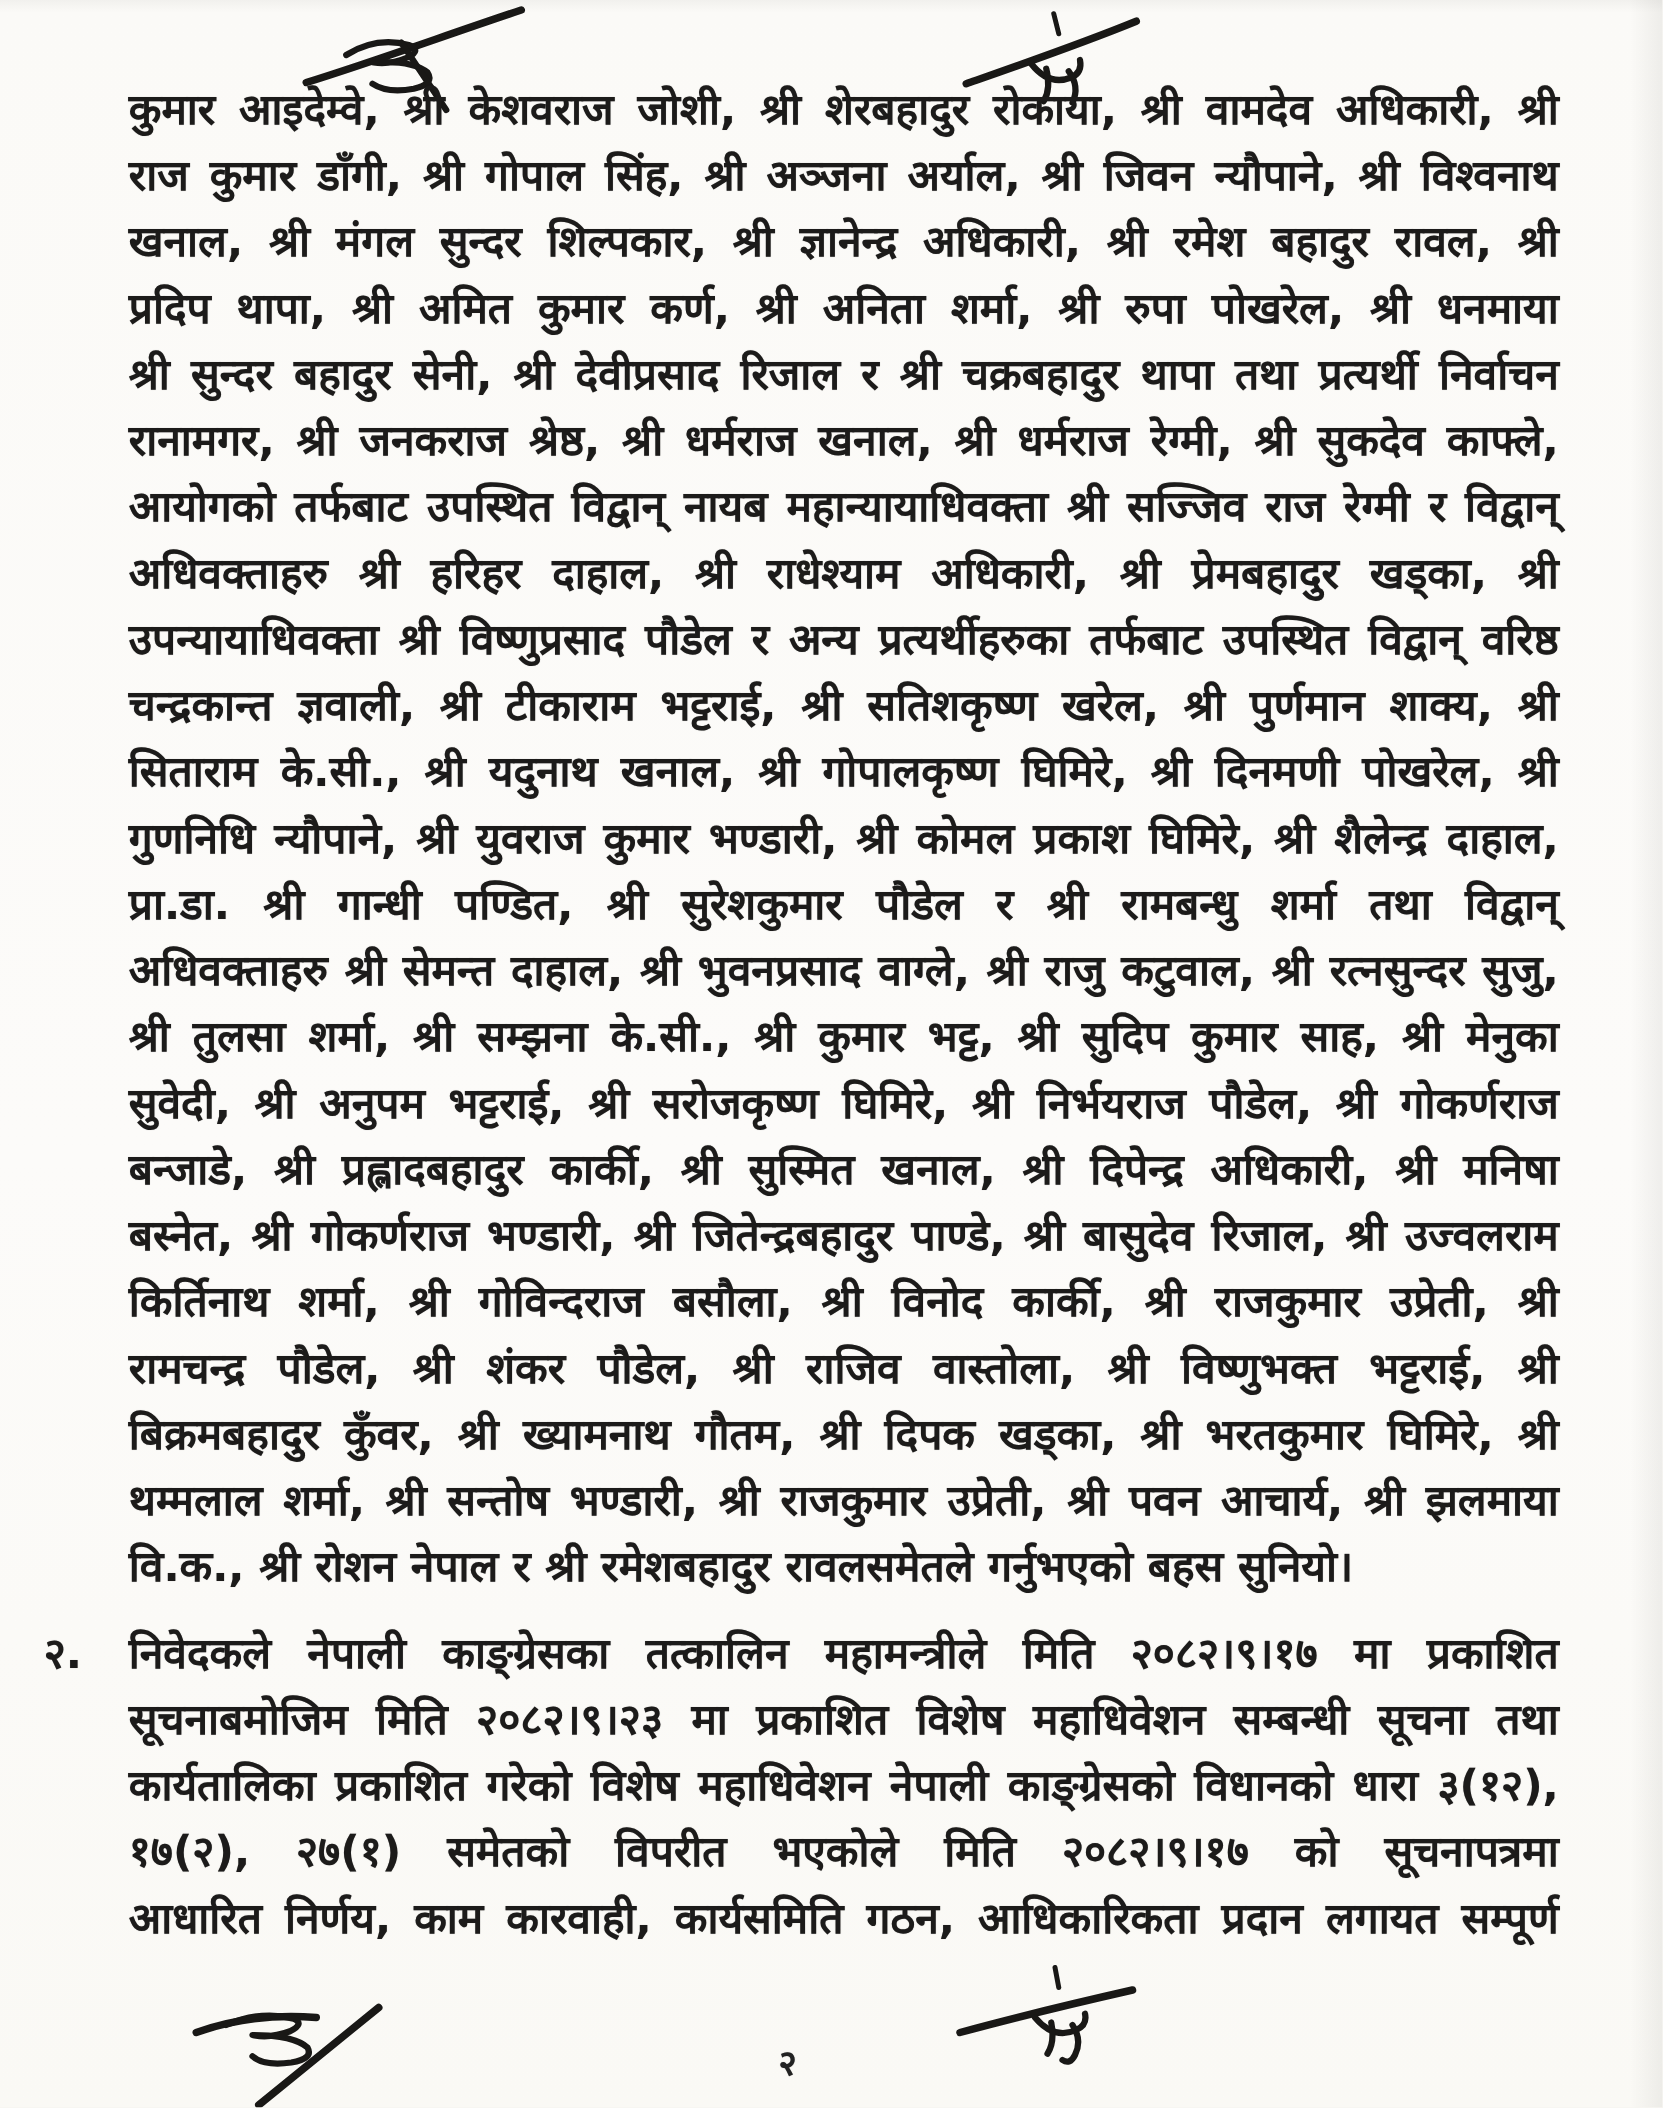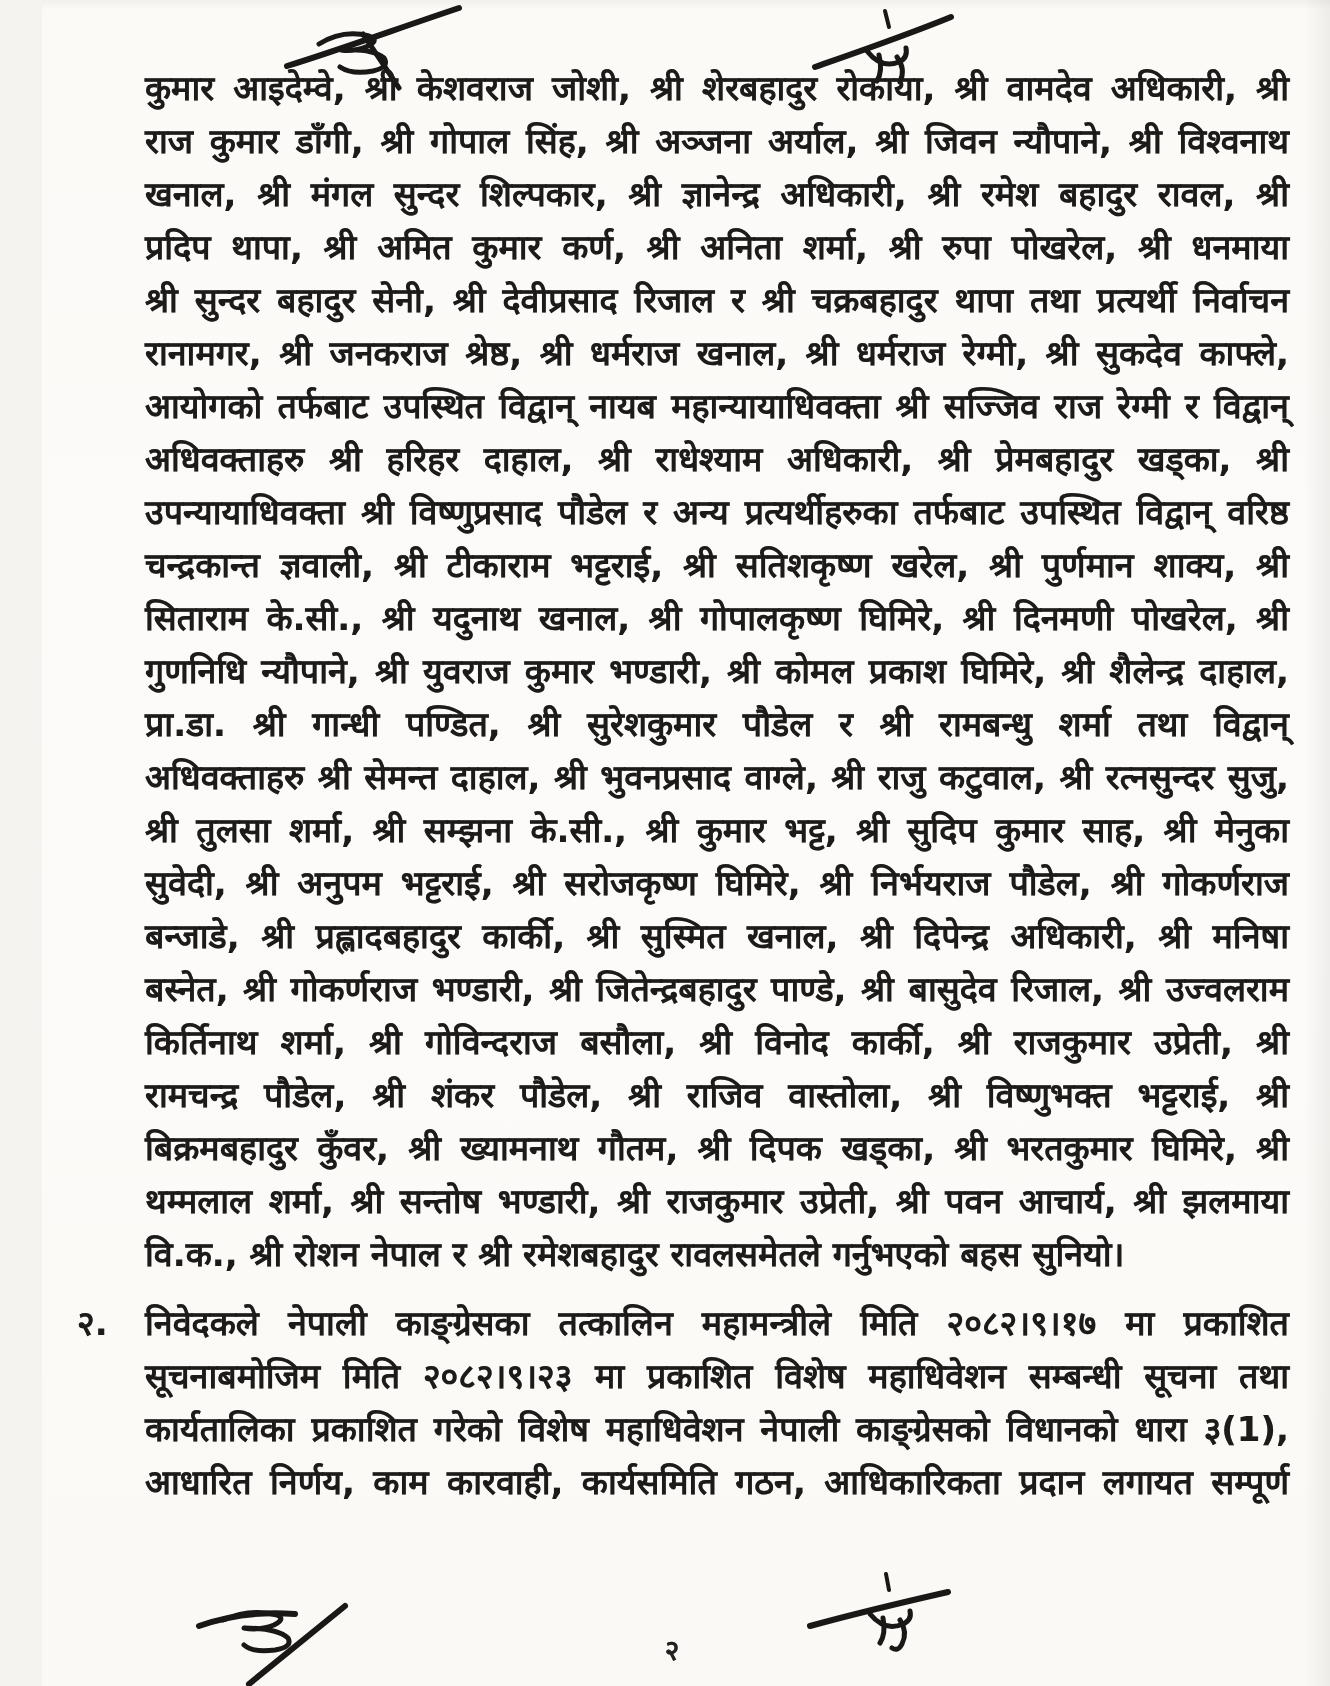--- a/index.html
+++ b/index.html
@@ -6,21 +6,20 @@
   body{
     width:1330px;height:1686px;position:relative;
     background:#f4f3ef;
     font-family:"DejaVu Sans",sans-serif;
     overflow:hidden;
   }
   .page{
     position:absolute;inset:0;
     background:linear-gradient(180deg,#fbfaf7 0%,#fcfbf9 55%,#faf9f5 100%);
     overflow:hidden;
-    margin-left:42px;
   }
   .edge-shade-right{
     position:absolute;top:0;right:0;width:26px;height:100%;
     background:linear-gradient(90deg,rgba(0,0,0,0) 0%,rgba(60,60,55,0.07) 100%);
   }
   .edge-shade-top{
     position:absolute;top:0;left:0;width:100%;height:10px;
     background:linear-gradient(180deg,rgba(60,60,55,0.05),rgba(0,0,0,0));
   }
   .textblock{
@@ -94,21 +93,22 @@
       <div class="line">बिक्रमबहादुर कुँवर, श्री ख्यामनाथ गौतम, श्री दिपक खड्का, श्री भरतकुमार घिमिरे, श्री</div>
       <div class="line">थम्मलाल शर्मा, श्री सन्तोष भण्डारी, श्री राजकुमार उप्रेती, श्री पवन आचार्य, श्री झलमाया</div>
       <div class="line lastline">वि.क., श्री रोशन नेपाल र श्री रमेशबहादुर रावलसमेतले गर्नुभएको बहस सुनियो।</div>
     </div>
 
     <div class="para2row">
       <div class="paranum">२.</div>
       <div class="parabody">
         <div class="line">निवेदकले नेपाली काङ्ग्रेसका तत्कालिन महामन्त्रीले मिति २०८२।९।१७ मा प्रकाशित</div>
         <div class="line">सूचनाबमोजिम मिति २०८२।९।२३ मा प्रकाशित विशेष महाधिवेशन सम्बन्धी सूचना तथा</div>
-        <div class="line">कार्यतालिका प्रकाशित गरेको विशेष महाधिवेशन नेपाली काङ्ग्रेसको विधानको धारा ३(1),</div>
+        <div class="line">कार्यतालिका प्रकाशित गरेको विशेष महाधिवेशन नेपाली काङ्ग्रेसको विधानको धारा ३(१२),</div>
+        <div class="line">१७(२), २७(१) समेतको विपरीत भएकोले मिति २०८२।९।१७ को सूचनापत्रमा</div>
         <div class="line">आधारित निर्णय, काम कारवाही, कार्यसमिति गठन, आधिकारिकता प्रदान लगायत सम्पूर्ण</div>
       </div>
     </div>
   </div>
 
   <svg class="sig" style="left:145px;top:1588px" width="205" height="98" viewBox="0 0 205 98">
     <path d="M12,38 q45,-16 96,-12" stroke-width="6"></path>
     <path d="M36,32 q28,-12 54,-5 q9,4 -3,10 q-16,6 -30,3 q33,0 44,10 q5,9 -13,12 q-22,3 -31,-5" stroke-width="5"></path>
     <path d="M158,18 L62,96" stroke-width="6"></path>
   </svg>

